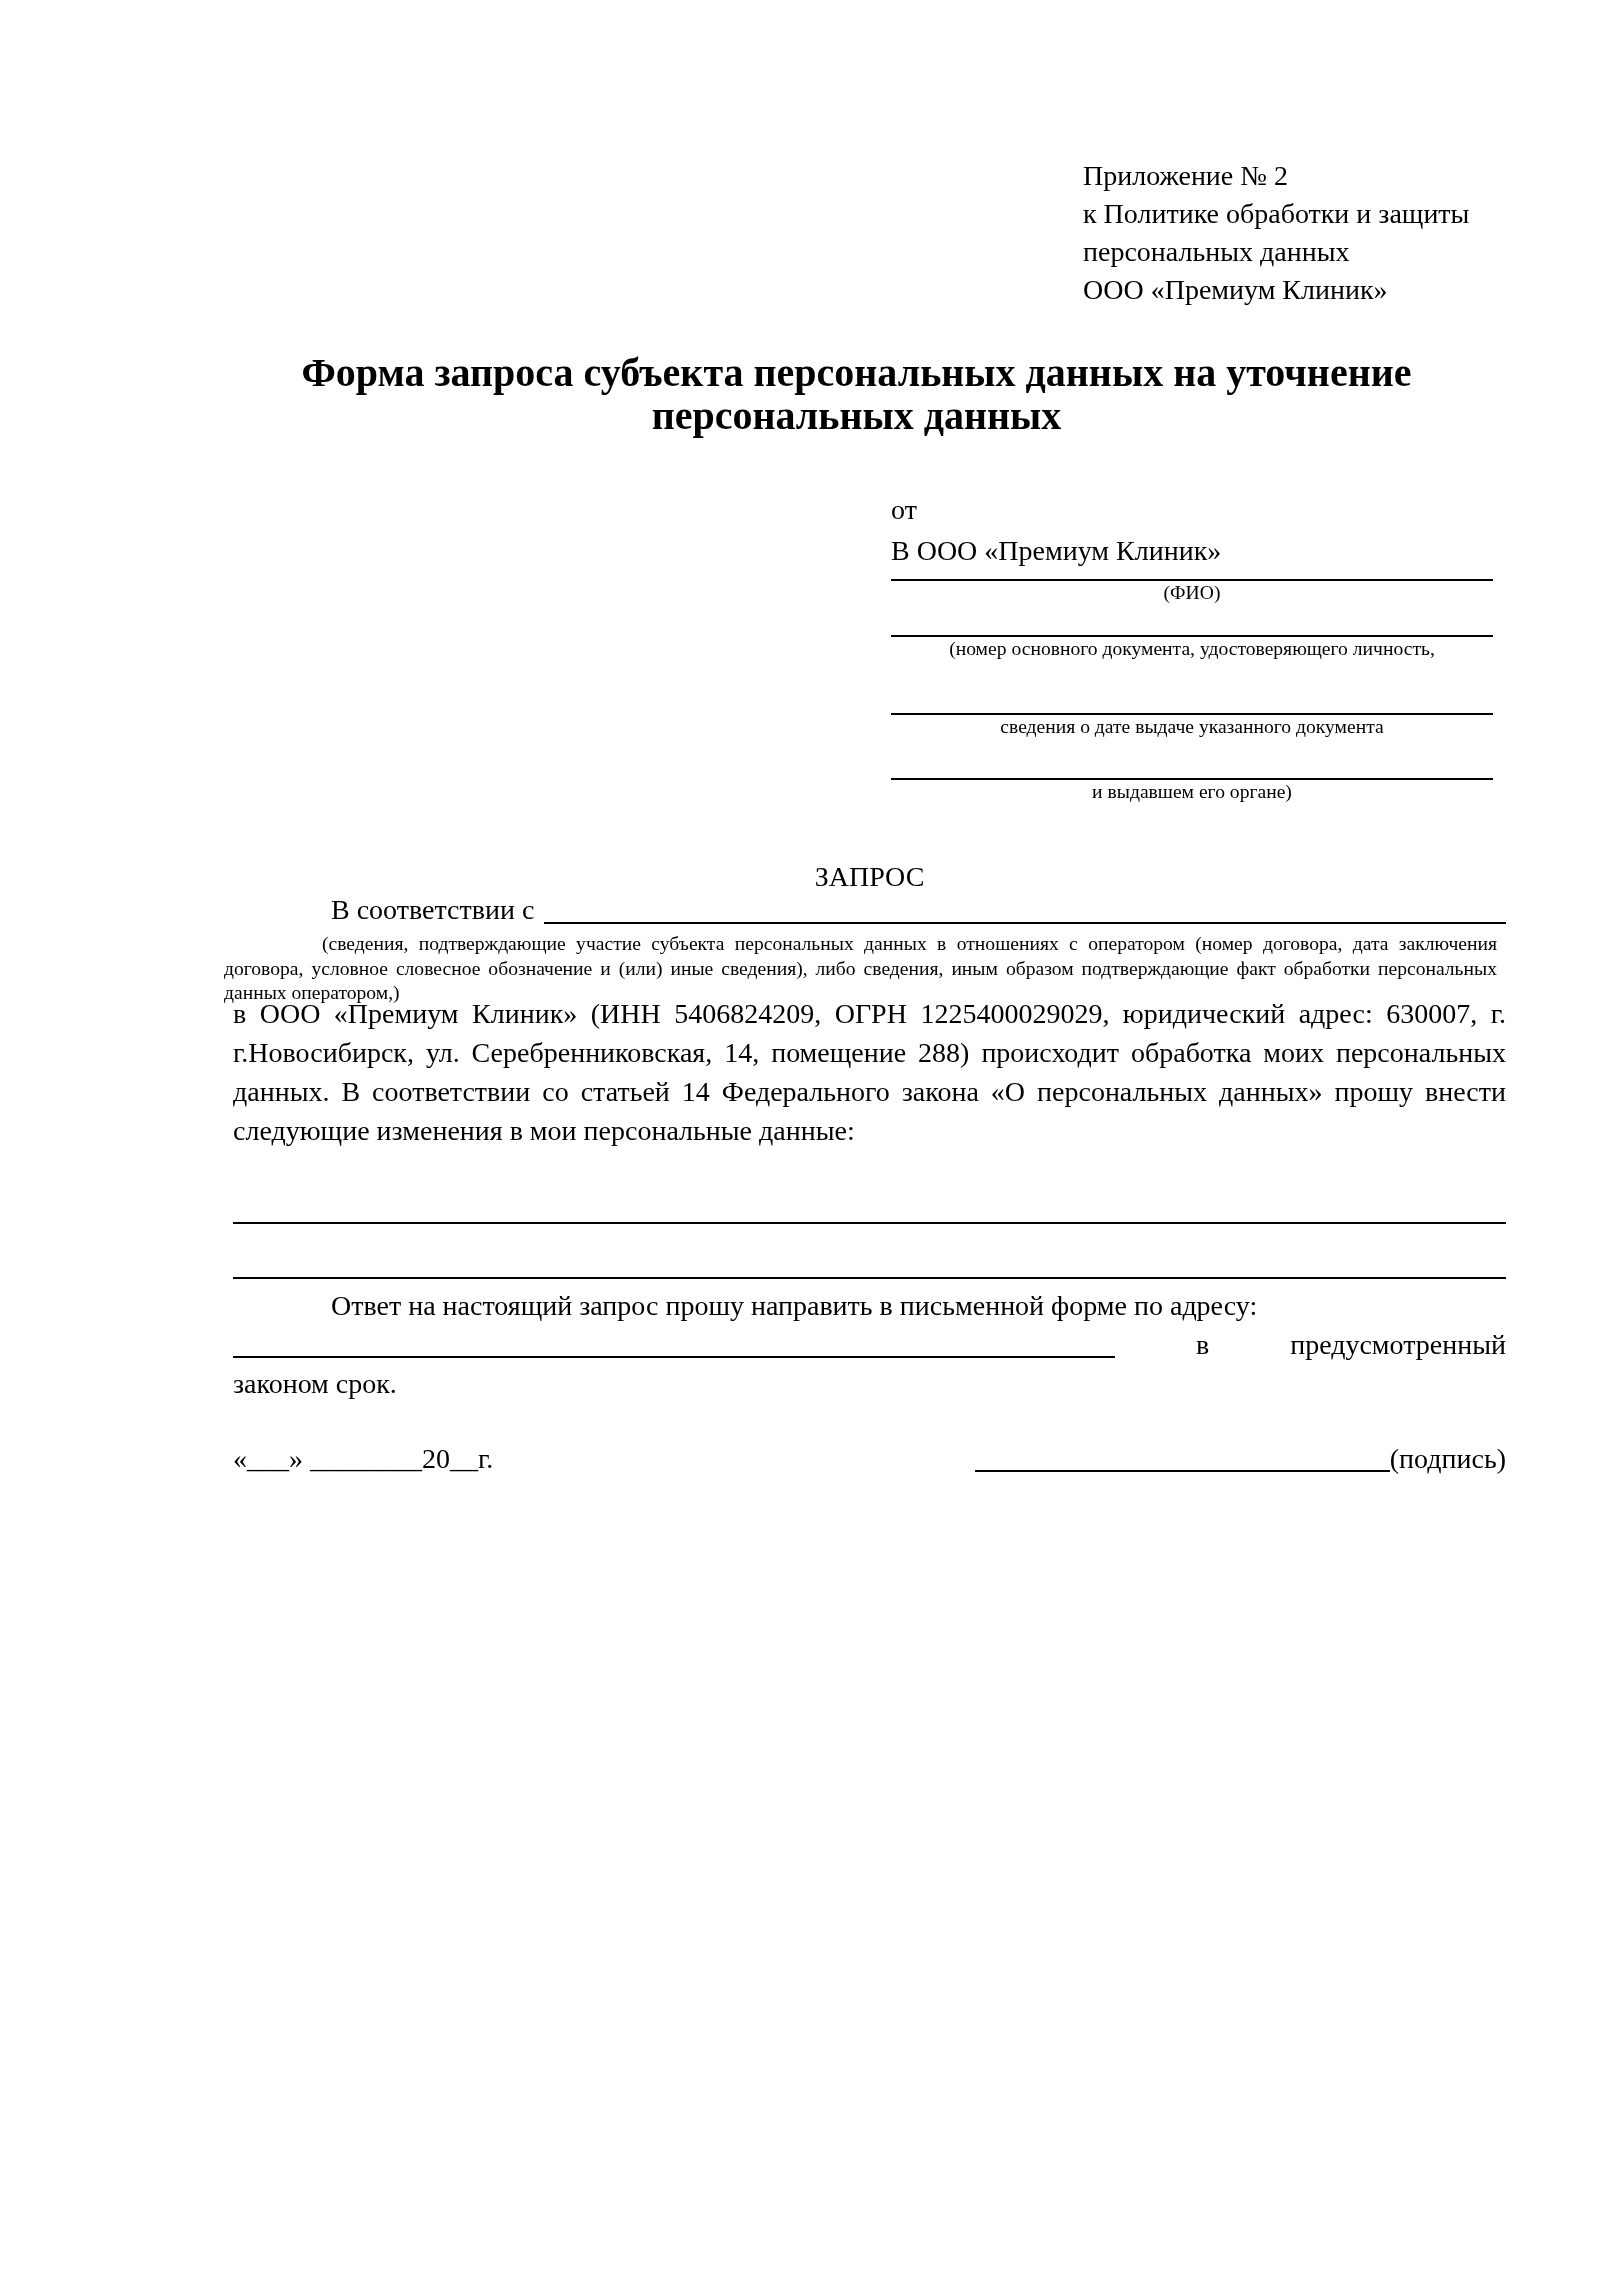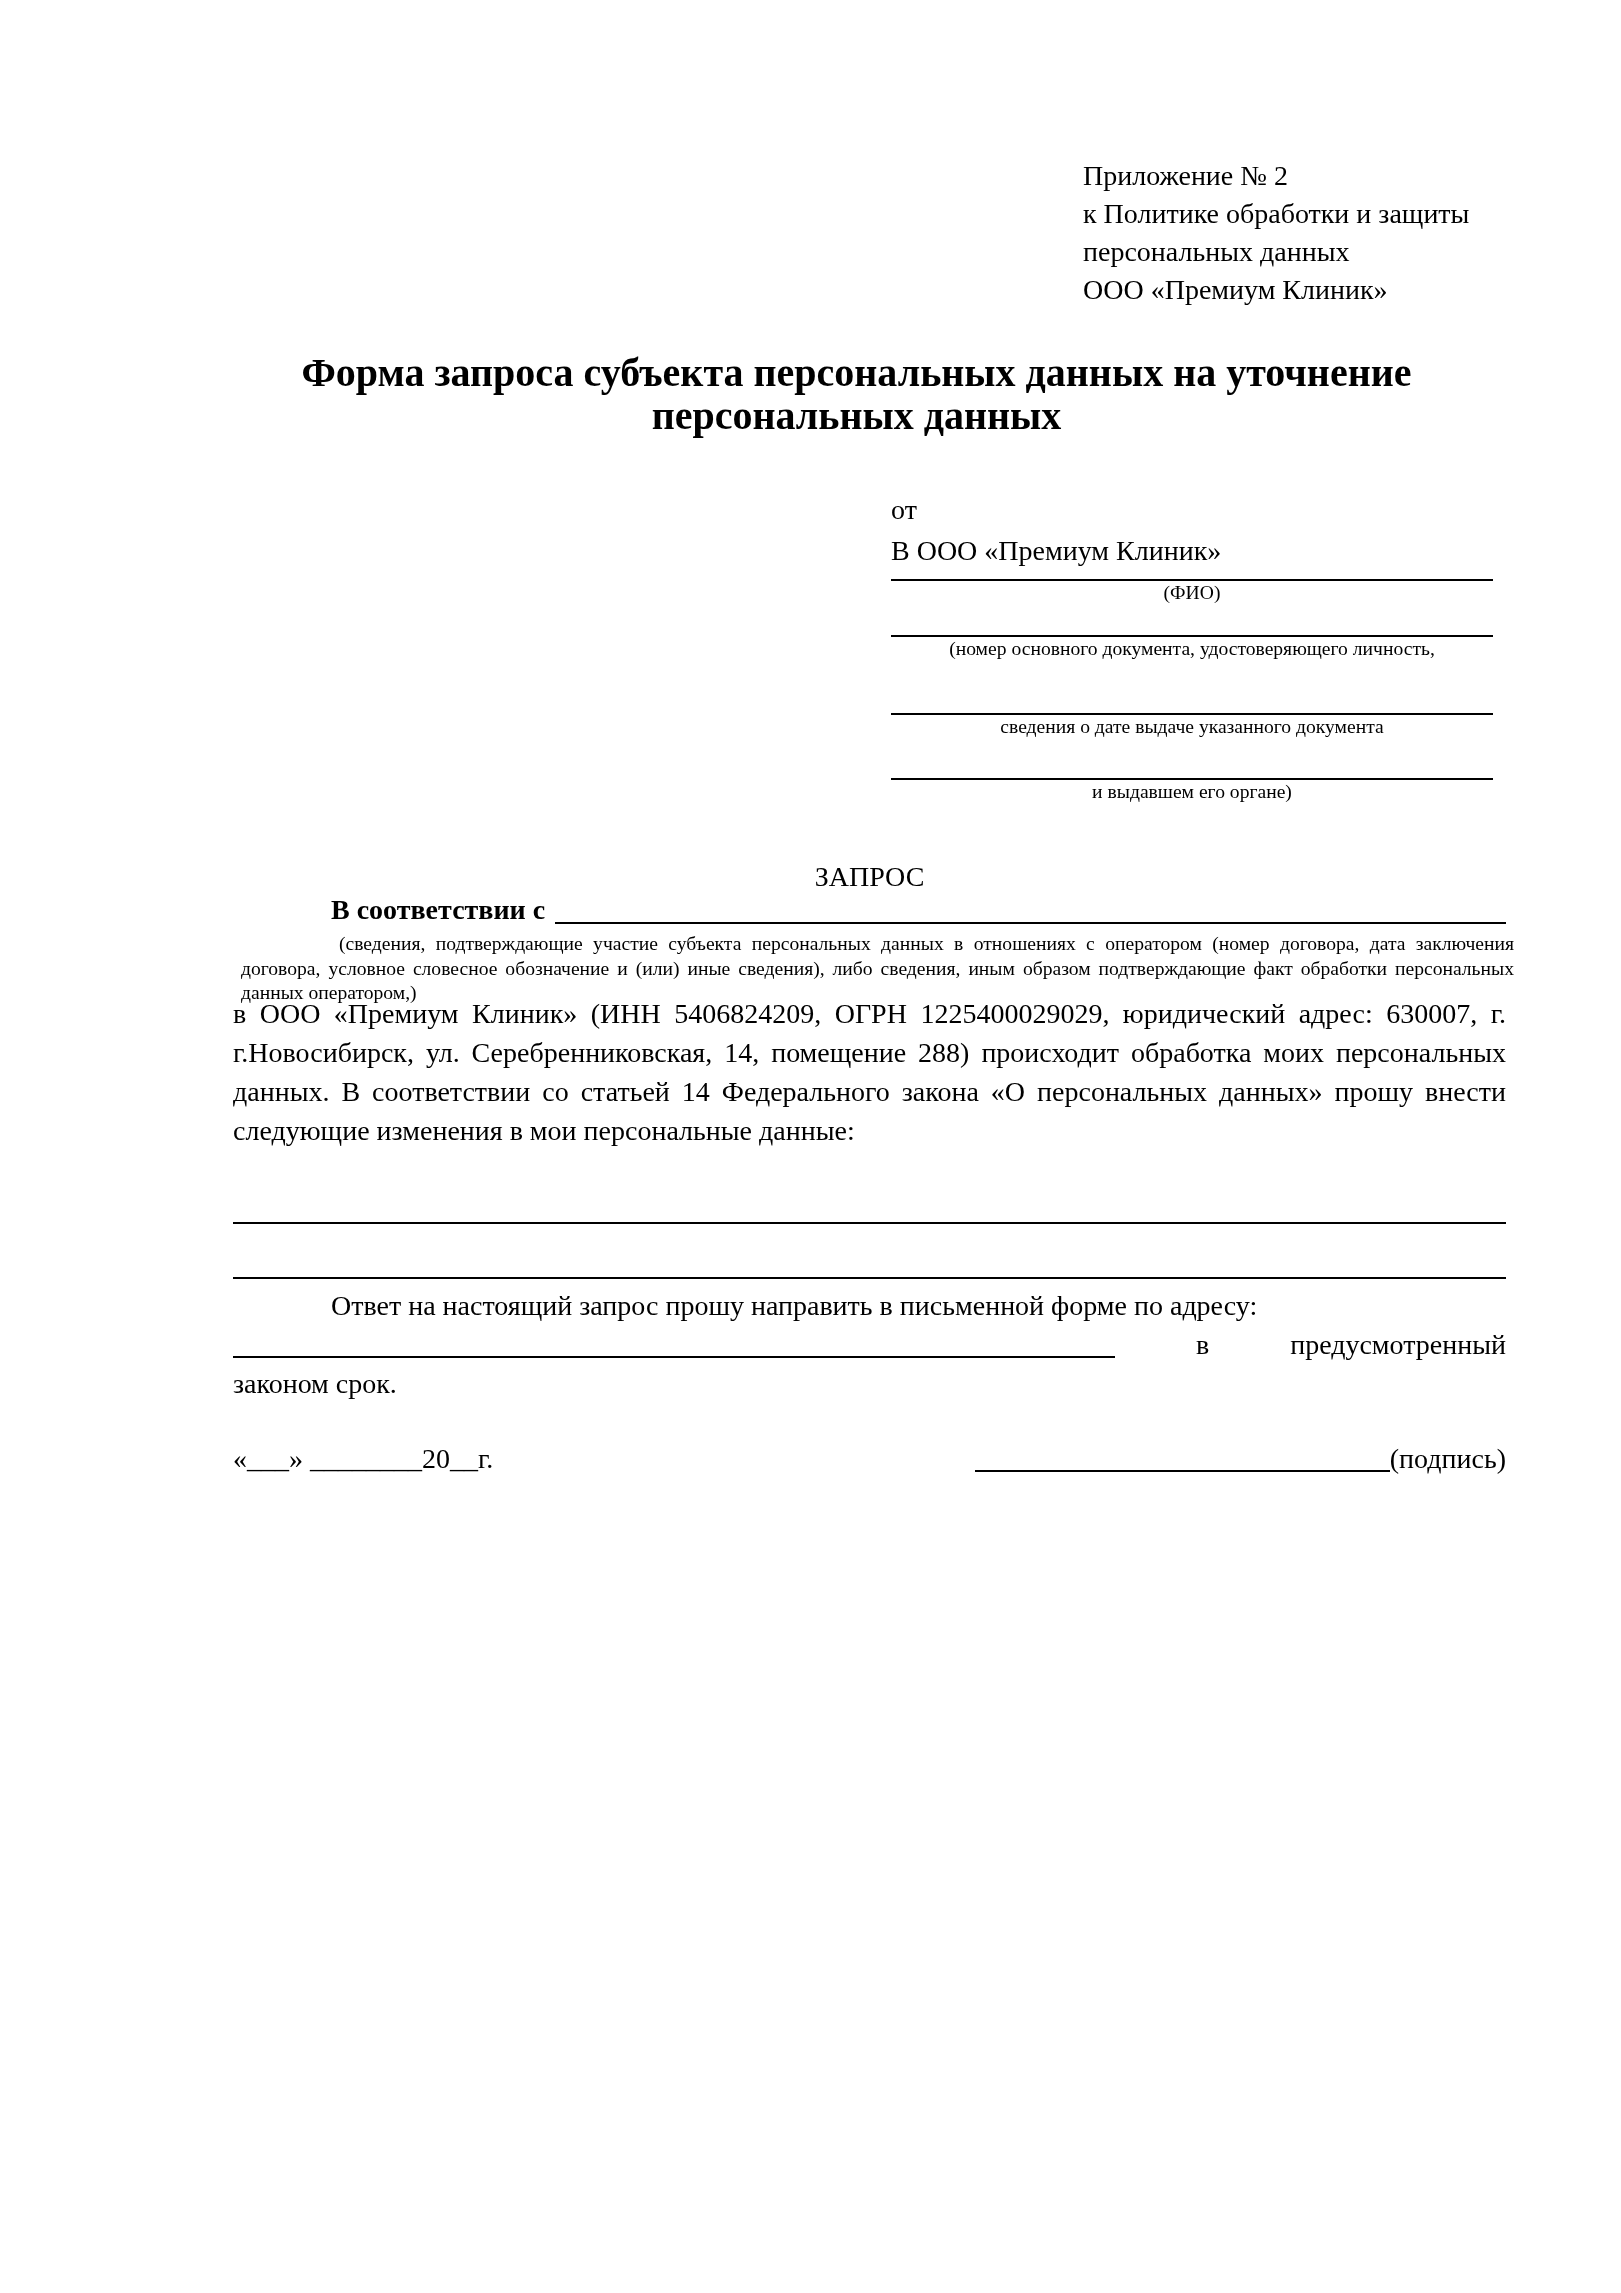--- a/index.html
+++ b/index.html
@@ -35,26 +35,26 @@
   .ul-3 { height: 51px; }
   .ul-4 { height: 39px; }
   .zapros {
     position: absolute; left: 233px; top: 857px; width: 1273px;
     text-align: center; font-size: 28px; line-height: 39px;
   }
   .accordance {
     position: absolute; left: 233px; top: 890px; width: 1273px;
     display: flex; font-size: 28px; line-height: 39px;
   }
-  .accordance .prefix { padding-left: 98px; white-space: nowrap; font-weight: bold; }
+  .accordance .prefix { padding-left: 98px; white-space: nowrap; }
   .accordance .fill-line {
     flex: 1; border-bottom: 2px solid #000; margin-bottom: 4.9px; margin-left: 9.8px;
   }
   .fine-print {
-    position: absolute; left: 241px; top: 932px; width: 1273px;
+    position: absolute; left: 224px; top: 932px; width: 1273px;
     font-size: 19.6px; line-height: 24.5px; text-align: justify; text-indent: 98px;
   }
   .body-par {
     position: absolute; left: 233px; top: 994px; width: 1273px;
     font-size: 28px; line-height: 39px; text-align: justify;
   }
   .blank-1 { position: absolute; left: 233px; top: 1186px; width: 1273px; height: 36px; border-bottom: 2px solid #000; }
   .blank-2 { position: absolute; left: 233px; top: 1224px; width: 1273px; height: 53px; border-bottom: 2px solid #000; }
   .response {
     position: absolute; left: 233px; top: 1286px; width: 1273px;

